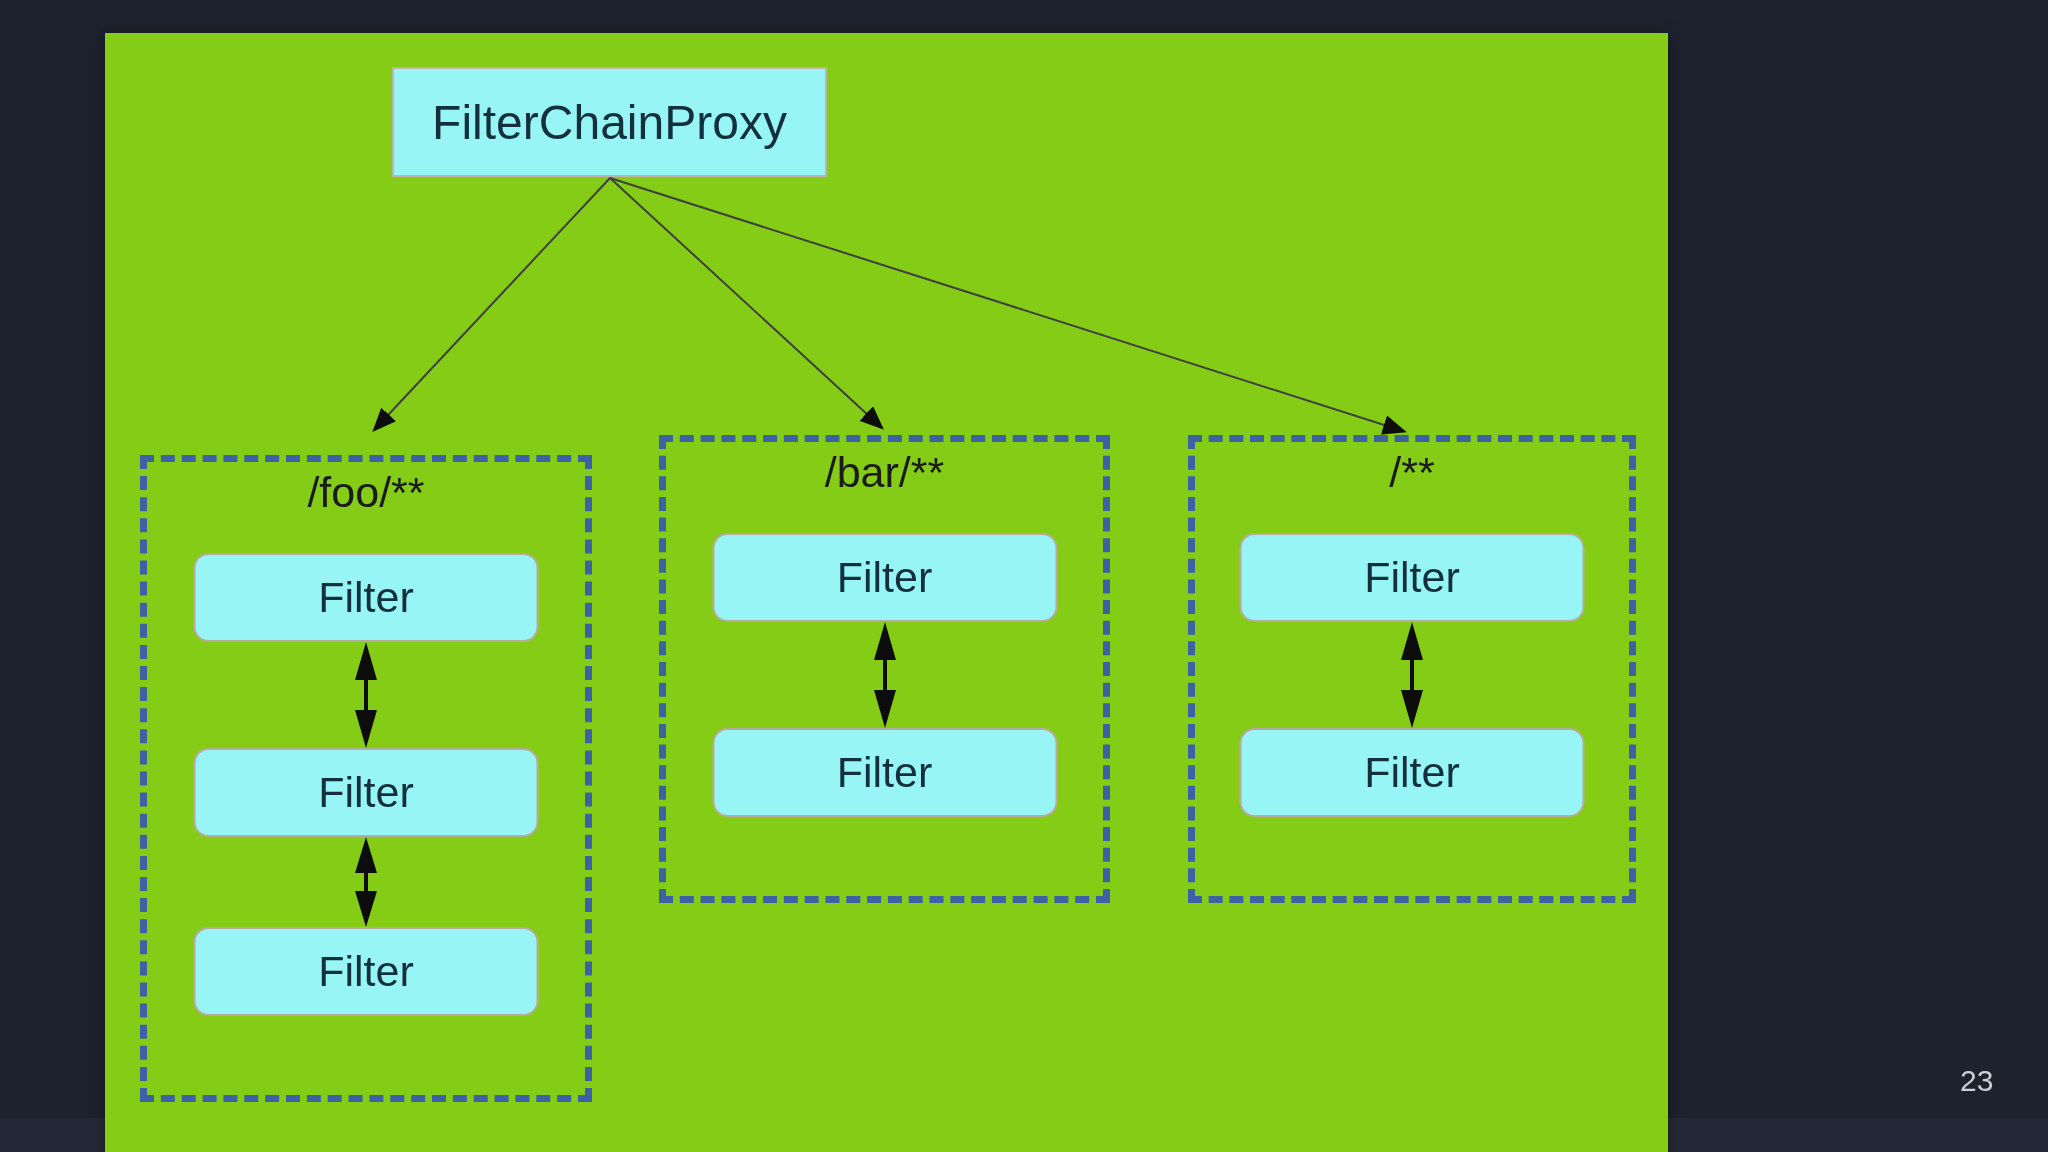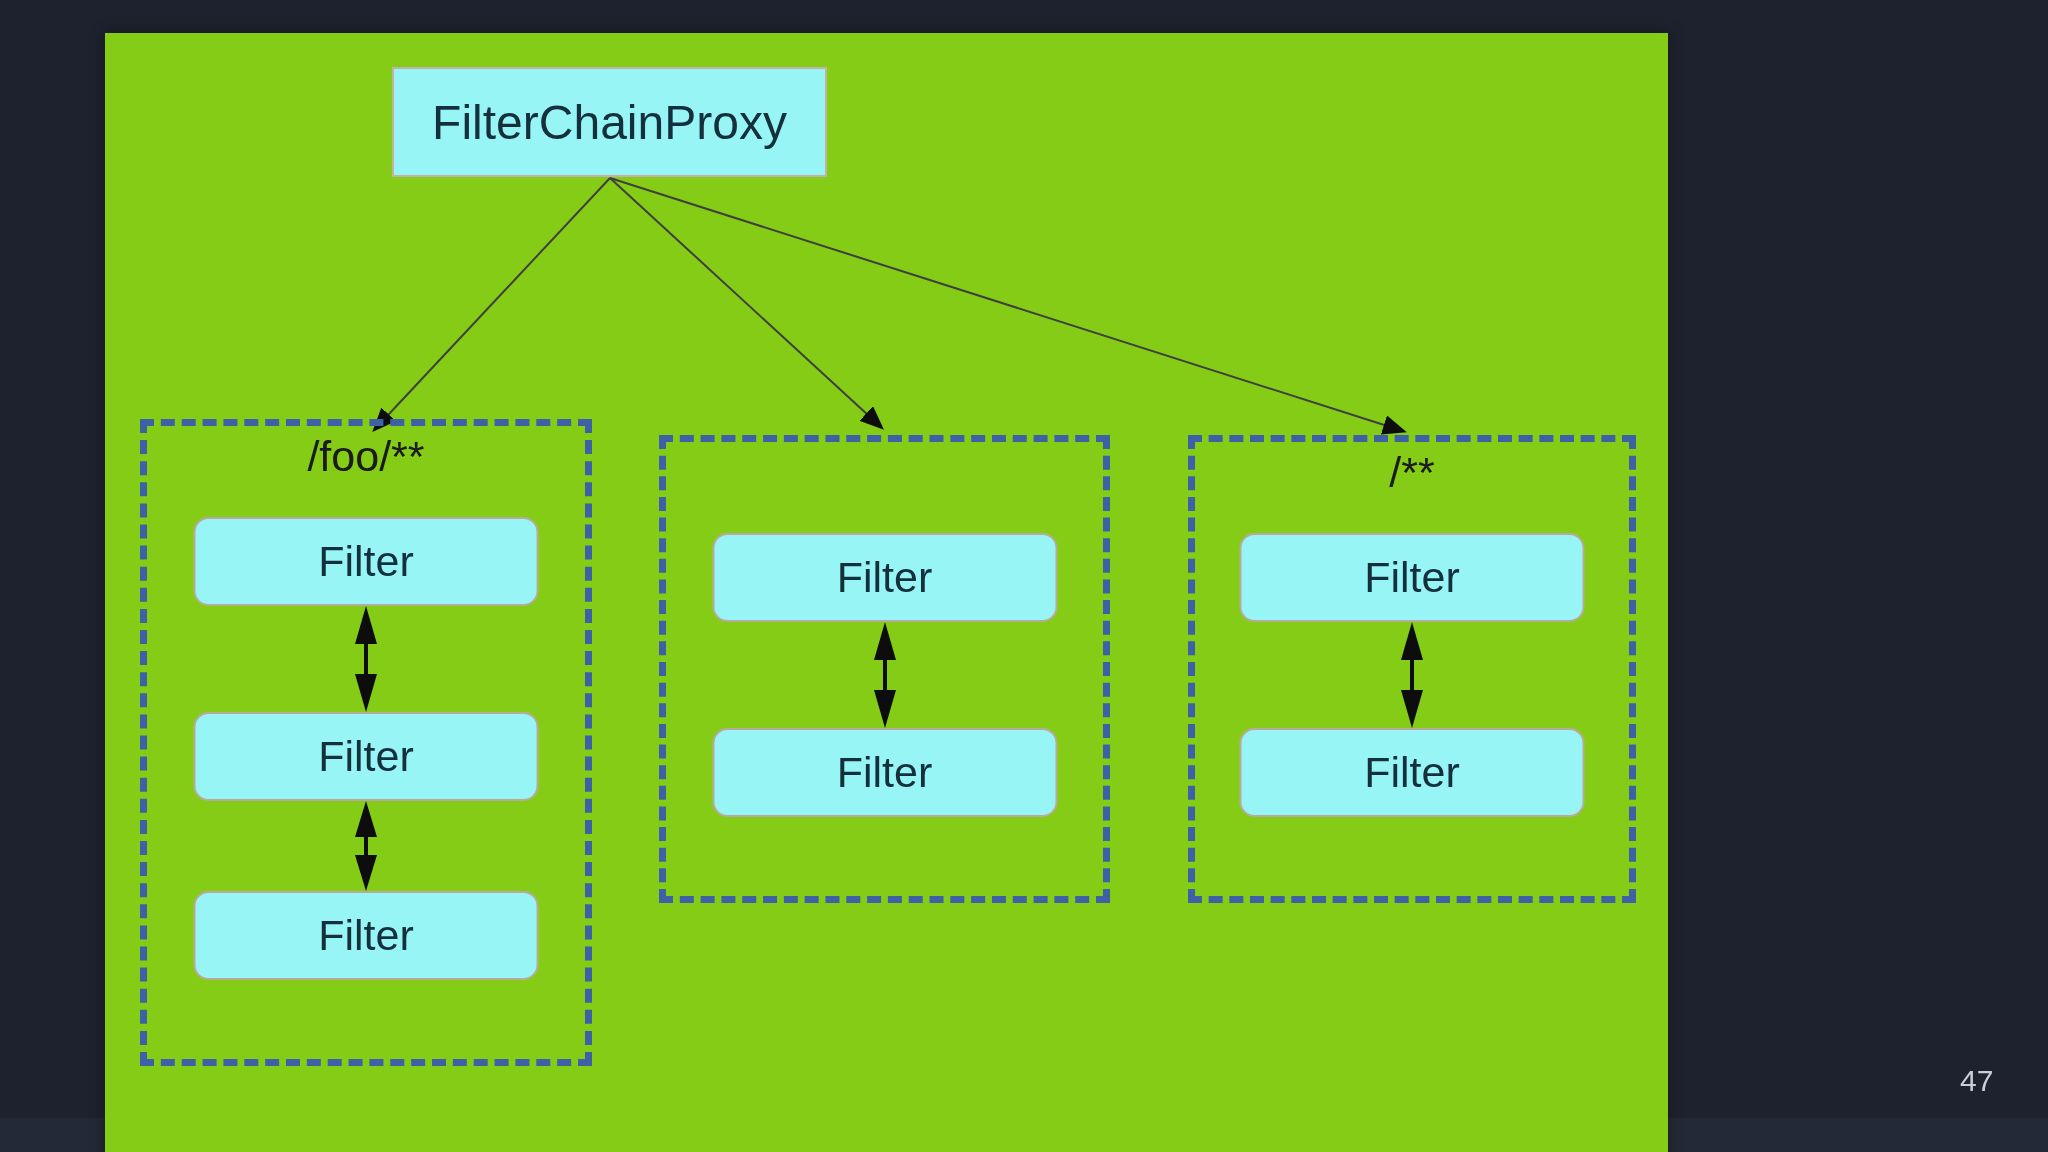--- a/index.html
+++ b/index.html
@@ -55,21 +55,21 @@
     position: absolute;
     left: 0;
     top: 0;
     pointer-events: none;
   }
   .chain {
     position: absolute;
     border: 7px dashed #3e61a5;
     box-sizing: border-box;
   }
-  .chain-0 { left: 35px;   top: 386px; width: 452px; height: 647px; }
+  .chain-0 { left: 35px;   top: 422px; width: 452px; height: 647px; }
   .chain-1 { left: 554px;  top: 402px; width: 451px; height: 468px; }
   .chain-2 { left: 1083px; top: 402px; width: 448px; height: 468px; }
   .pattern-label {
     position: absolute;
     top: 6px;
     left: 0;
     width: 100%;
     text-align: center;
     font-size: 43px;
     color: #1b1b1b;
@@ -141,20 +141,21 @@
         <svg width="44" height="90" viewBox="0 0 44 90">
           <polygon points="22,0 11,36 33,36" fill="#0d0d0d"></polygon>
           <rect x="20" y="30" width="4" height="30" fill="#0d0d0d"></rect>
           <polygon points="22,90 11,54 33,54" fill="#0d0d0d"></polygon>
         </svg>
       </div>
       <div class="node filter-box f-2">Filter</div>
     </div>
 
     <div class="chain chain-1">
+      <div class="pattern-label">/bar/**</div>
       <div class="node filter-box f-0">Filter</div>
       <div class="varrow varrow-0">
         <svg width="44" height="106" viewBox="0 0 44 106">
           <polygon points="22,0 11,38 33,38" fill="#0d0d0d"></polygon>
           <rect x="20" y="32" width="4" height="42" fill="#0d0d0d"></rect>
           <polygon points="22,106 11,68 33,68" fill="#0d0d0d"></polygon>
         </svg>
       </div>
       <div class="node filter-box f-1">Filter</div>
     </div>
@@ -167,14 +168,14 @@
           <polygon points="22,0 11,38 33,38" fill="#0d0d0d"></polygon>
           <rect x="20" y="32" width="4" height="42" fill="#0d0d0d"></rect>
           <polygon points="22,106 11,68 33,68" fill="#0d0d0d"></polygon>
         </svg>
       </div>
       <div class="node filter-box f-1">Filter</div>
     </div>
 
   </div>
 
-  <div class="page-number">47</div>
+  <div class="page-number">23</div>
 </div>
 
 </body></html>

